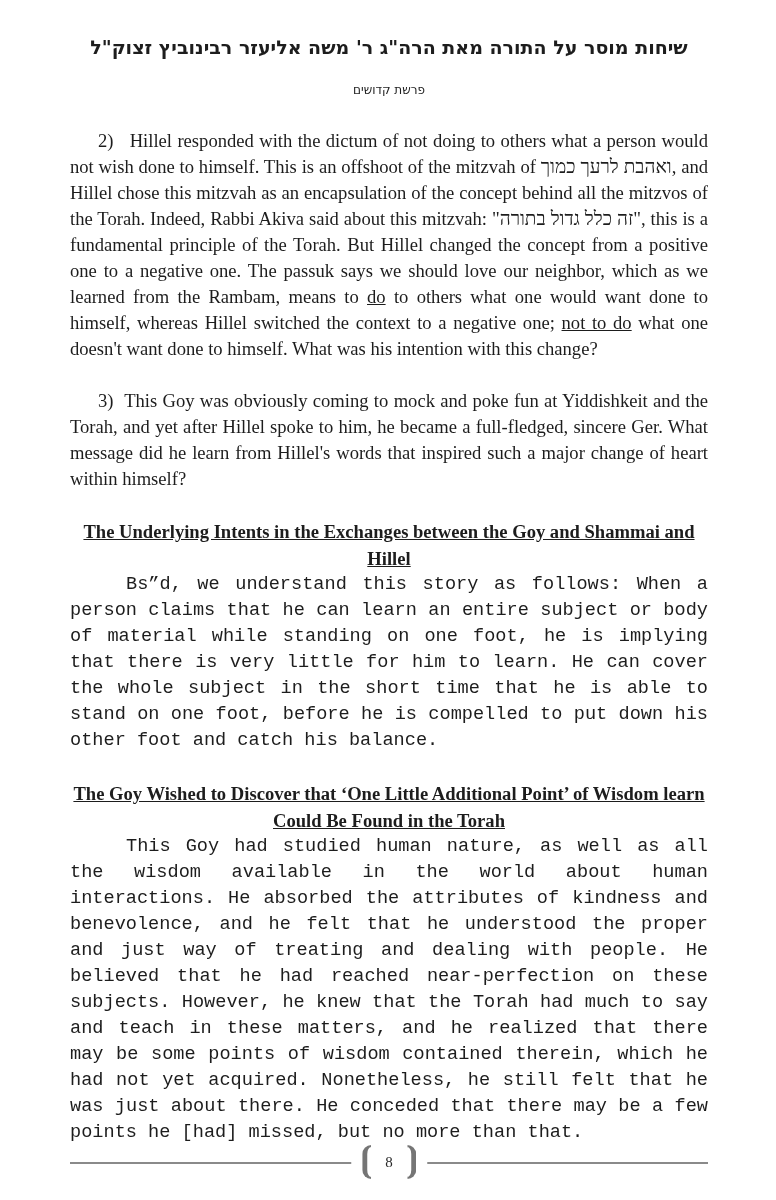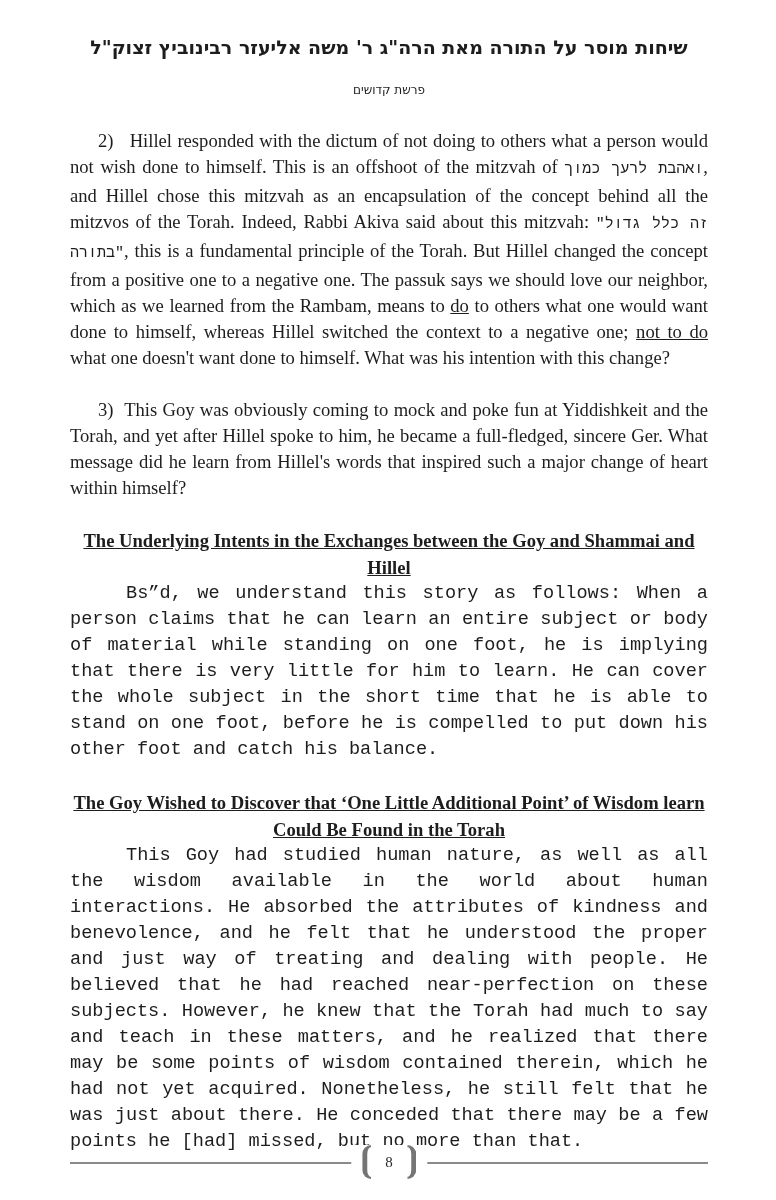--- a/index.html
+++ b/index.html
@@ -46,22 +46,22 @@
   .indent-tab { text-indent: 56px; font-family: Liberation Mono, monospace; }
   .heading {
     font-size: 18.6px;
     line-height: 27px;
     font-weight: bold;
     text-decoration: underline;
     text-align: center;
     margin: 26px 0 0 0;
   }
   .hebrew {
-    font-family: Liberation Mono, monospace;
-    font-size: 15px;
+    font-family: Liberation Serif, serif;
+    font-size: 19px;
   }
   .underline { text-decoration: underline; }
   .footer {
     position: absolute;
     left: 70px;
     width: 638px;
     top: 1140px;
     height: 44px;
   }
   .footer-line {

